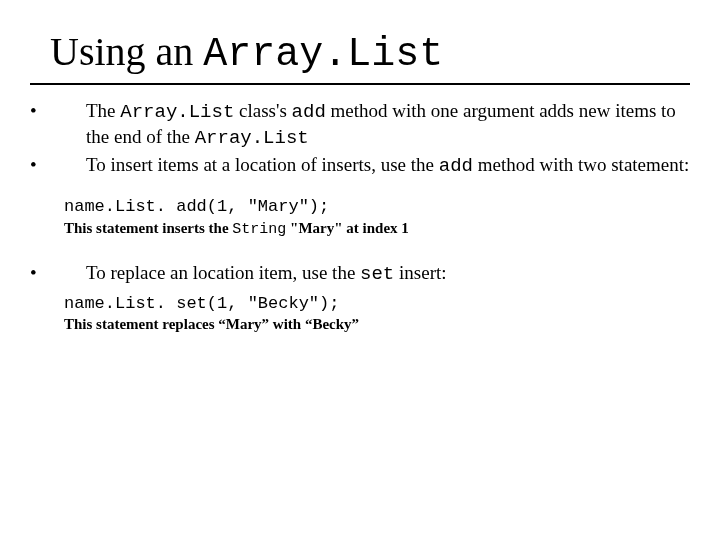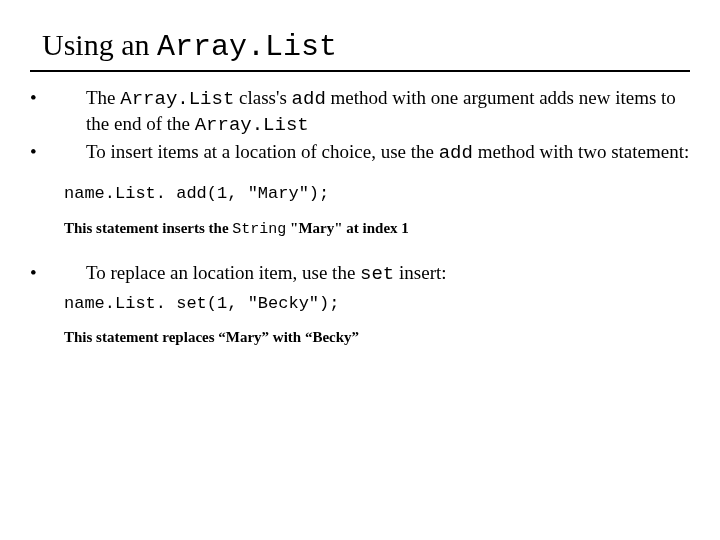--- a/index.html
+++ b/index.html
@@ -9,23 +9,23 @@
     height: 540px;
     background: #ffffff;
     font-family: "Times New Roman", Times, serif;
     color: #000000;
   }
   .slide {
     box-sizing: border-box;
     padding: 28px 30px 0 30px;
   }
   .title {
-    font-size: 30px;
+    font-size: 40px;
     font-weight: normal;
-    margin-left: 12px;
+    margin-left: 20px;
     margin-bottom: 6px;
   }
   .mono {
     font-family: "Courier New", Courier, monospace;
   }
   .hr {
     border: none;
     border-top: 2px solid #000;
     margin: 0 0 14px 0;
   }
@@ -47,21 +47,21 @@
   }
   .code-block {
     margin: 18px 0 4px 34px;
     font-size: 17px;
   }
   .code-block .code-line {
     font-family: "Courier New", Courier, monospace;
   }
   .code-block .desc {
     font-size: 15px;
-    margin-top: 14px;
+    margin-top: 1px;
   }
   .code-block .desc b {
     font-weight: bold;
   }
   .spacer {
     height: 18px;
   }
   .spacer-sm {
     height: 2px;
   }
@@ -82,21 +82,21 @@
     <div class="bullet-row">
       <div class="dot">•</div>
       <div class="txt">
         <span>The </span><span class="mono">Array.List</span><span> class's </span><span class="mono">add</span><span> method with one argument adds new items to the end of the </span><span class="mono">Array.List</span>
       </div>
     </div>
 
     <div class="bullet-row">
       <div class="dot">•</div>
       <div class="txt">
-        <span>To insert items at a location of choice, use the </span><span class="mono">add</span><span> method with two statement:</span>
+        <span>To insert items at a location of inserts, use the </span><span class="mono">add</span><span> method with two statement:</span>
       </div>
     </div>
 
     <div class="code-block">
       <div class="code-line">name.List. add(1, "Mary");</div>
       <div class="desc">
         <b><span>This statement inserts the </span></b><span class="mono">String</span><b><span> "Mary" at index 1</span></b>
       </div>
     </div>
 

